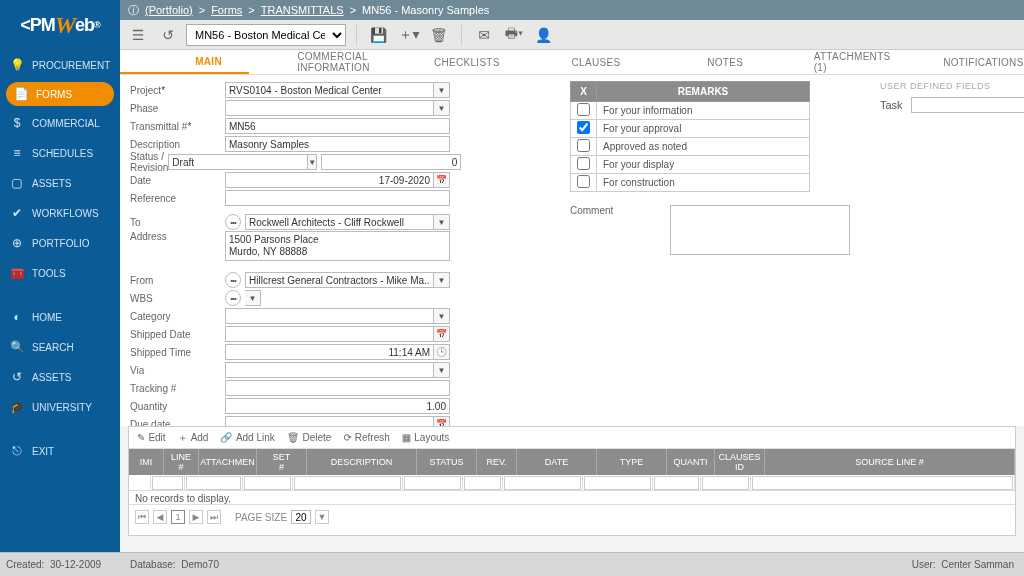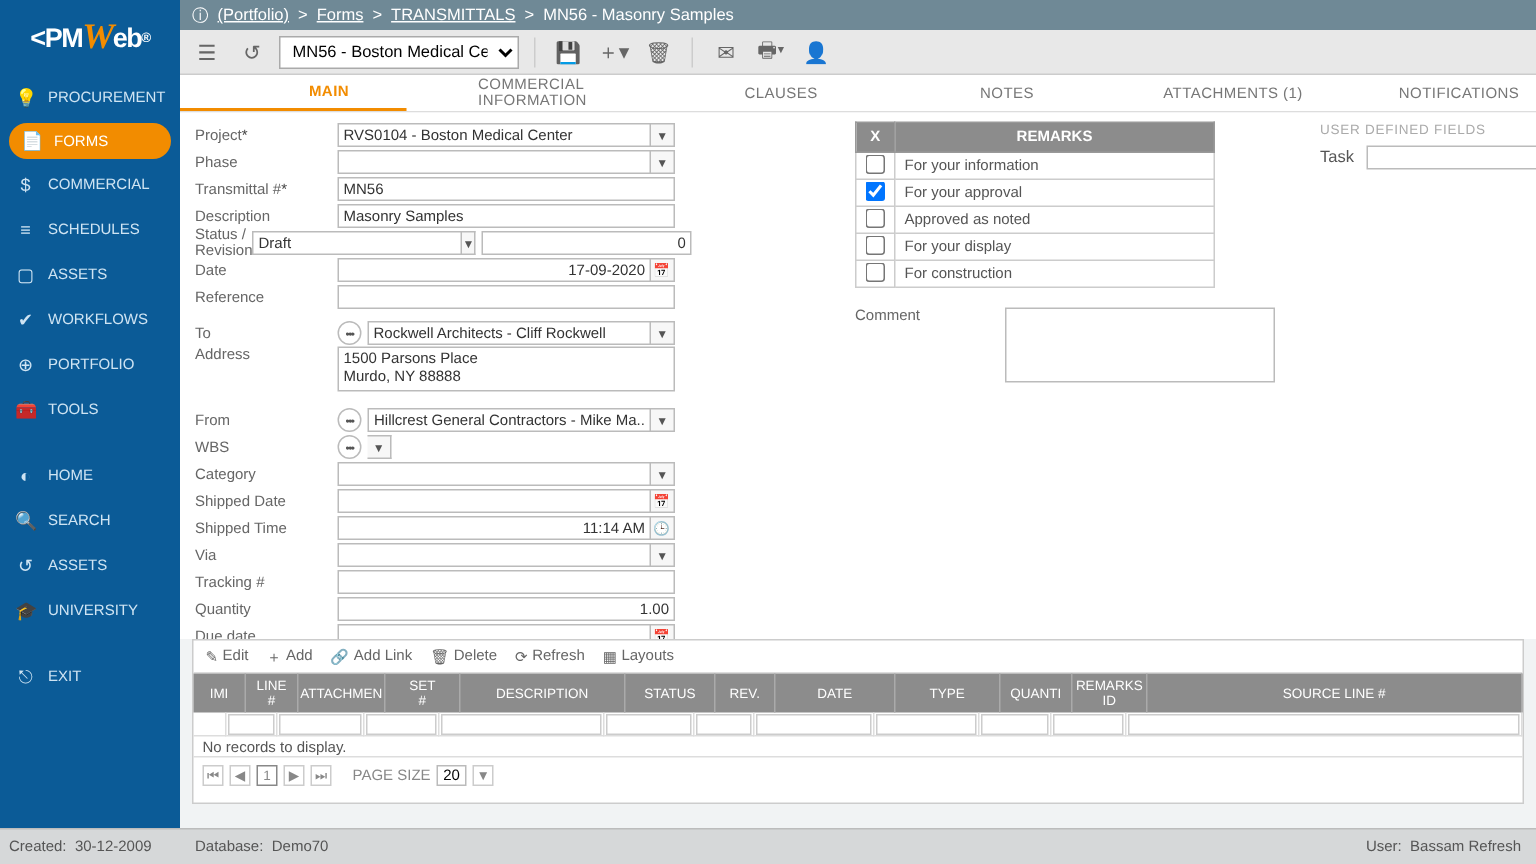--- a/index.html
+++ b/index.html
@@ -171,20 +171,21 @@
   <span class="tb-btn">🗑</span>
   <span class="tb-sep"></span>
   <span class="tb-btn">✉</span>
   <span class="tb-btn">🖶▾</span>
   <span class="tb-btn">👤</span>
 </div>
 
 <div class="tabs" id="tab-strip">
     <div class="tab active">MAIN</div>
     <div class="tab ">COMMERCIAL INFORMATION</div>
+    <div class="tab ">CHECKLISTS</div>
     <div class="tab ">CLAUSES</div>
     <div class="tab ">NOTES</div>
     <div class="tab ">ATTACHMENTS (1)</div>
     <div class="tab ">NOTIFICATIONS</div>
   </div>
 
 <div class="main">
   <div class="form-col">
     <div class="form-row">
         <span class="lbl req">Project</span>
@@ -356,21 +357,21 @@
     <div class="c-imi">IMI</div>
     <div class="c-line">LINE #</div>
     <div class="c-att">ATTACHMEN</div>
     <div class="c-set">SET #</div>
     <div class="c-desc">DESCRIPTION</div>
     <div class="c-stat">STATUS</div>
     <div class="c-rev">REV.</div>
     <div class="c-date">DATE</div>
     <div class="c-type">TYPE</div>
     <div class="c-qty">QUANTI</div>
-    <div class="c-sid">REMARKS ID</div>
+    <div class="c-sid">CLAUSES ID</div>
     <div class="c-sline">SOURCE LINE #</div>
   </div>
   <div class="grid-filter">
     <div class="c-imi"></div>
       <div class="c-line">
         <input style="">
       </div>
     <div class="c-att">
         <input style="">
       </div>
@@ -411,14 +412,14 @@
     <span class="pg-btn">⏭</span>
     <span style="margin-left:10px">PAGE SIZE</span>
     <input value="20" style="">
     <span class="pg-btn">▼</span>
   </div>
 </div>
 
 <div class="footer">
   <span class="left"><span>Created:</span>&nbsp;&nbsp;<span>30-12-2009</span></span>
   <span><span>Database:</span>&nbsp;&nbsp;<span>Demo70</span></span>
-  <span><span>User:</span>&nbsp;&nbsp;<span>Bassam Refresh</span></span>
+  <span><span>User:</span>&nbsp;&nbsp;<span>Center Samman</span></span>
 </div>
 
 </body></html>

